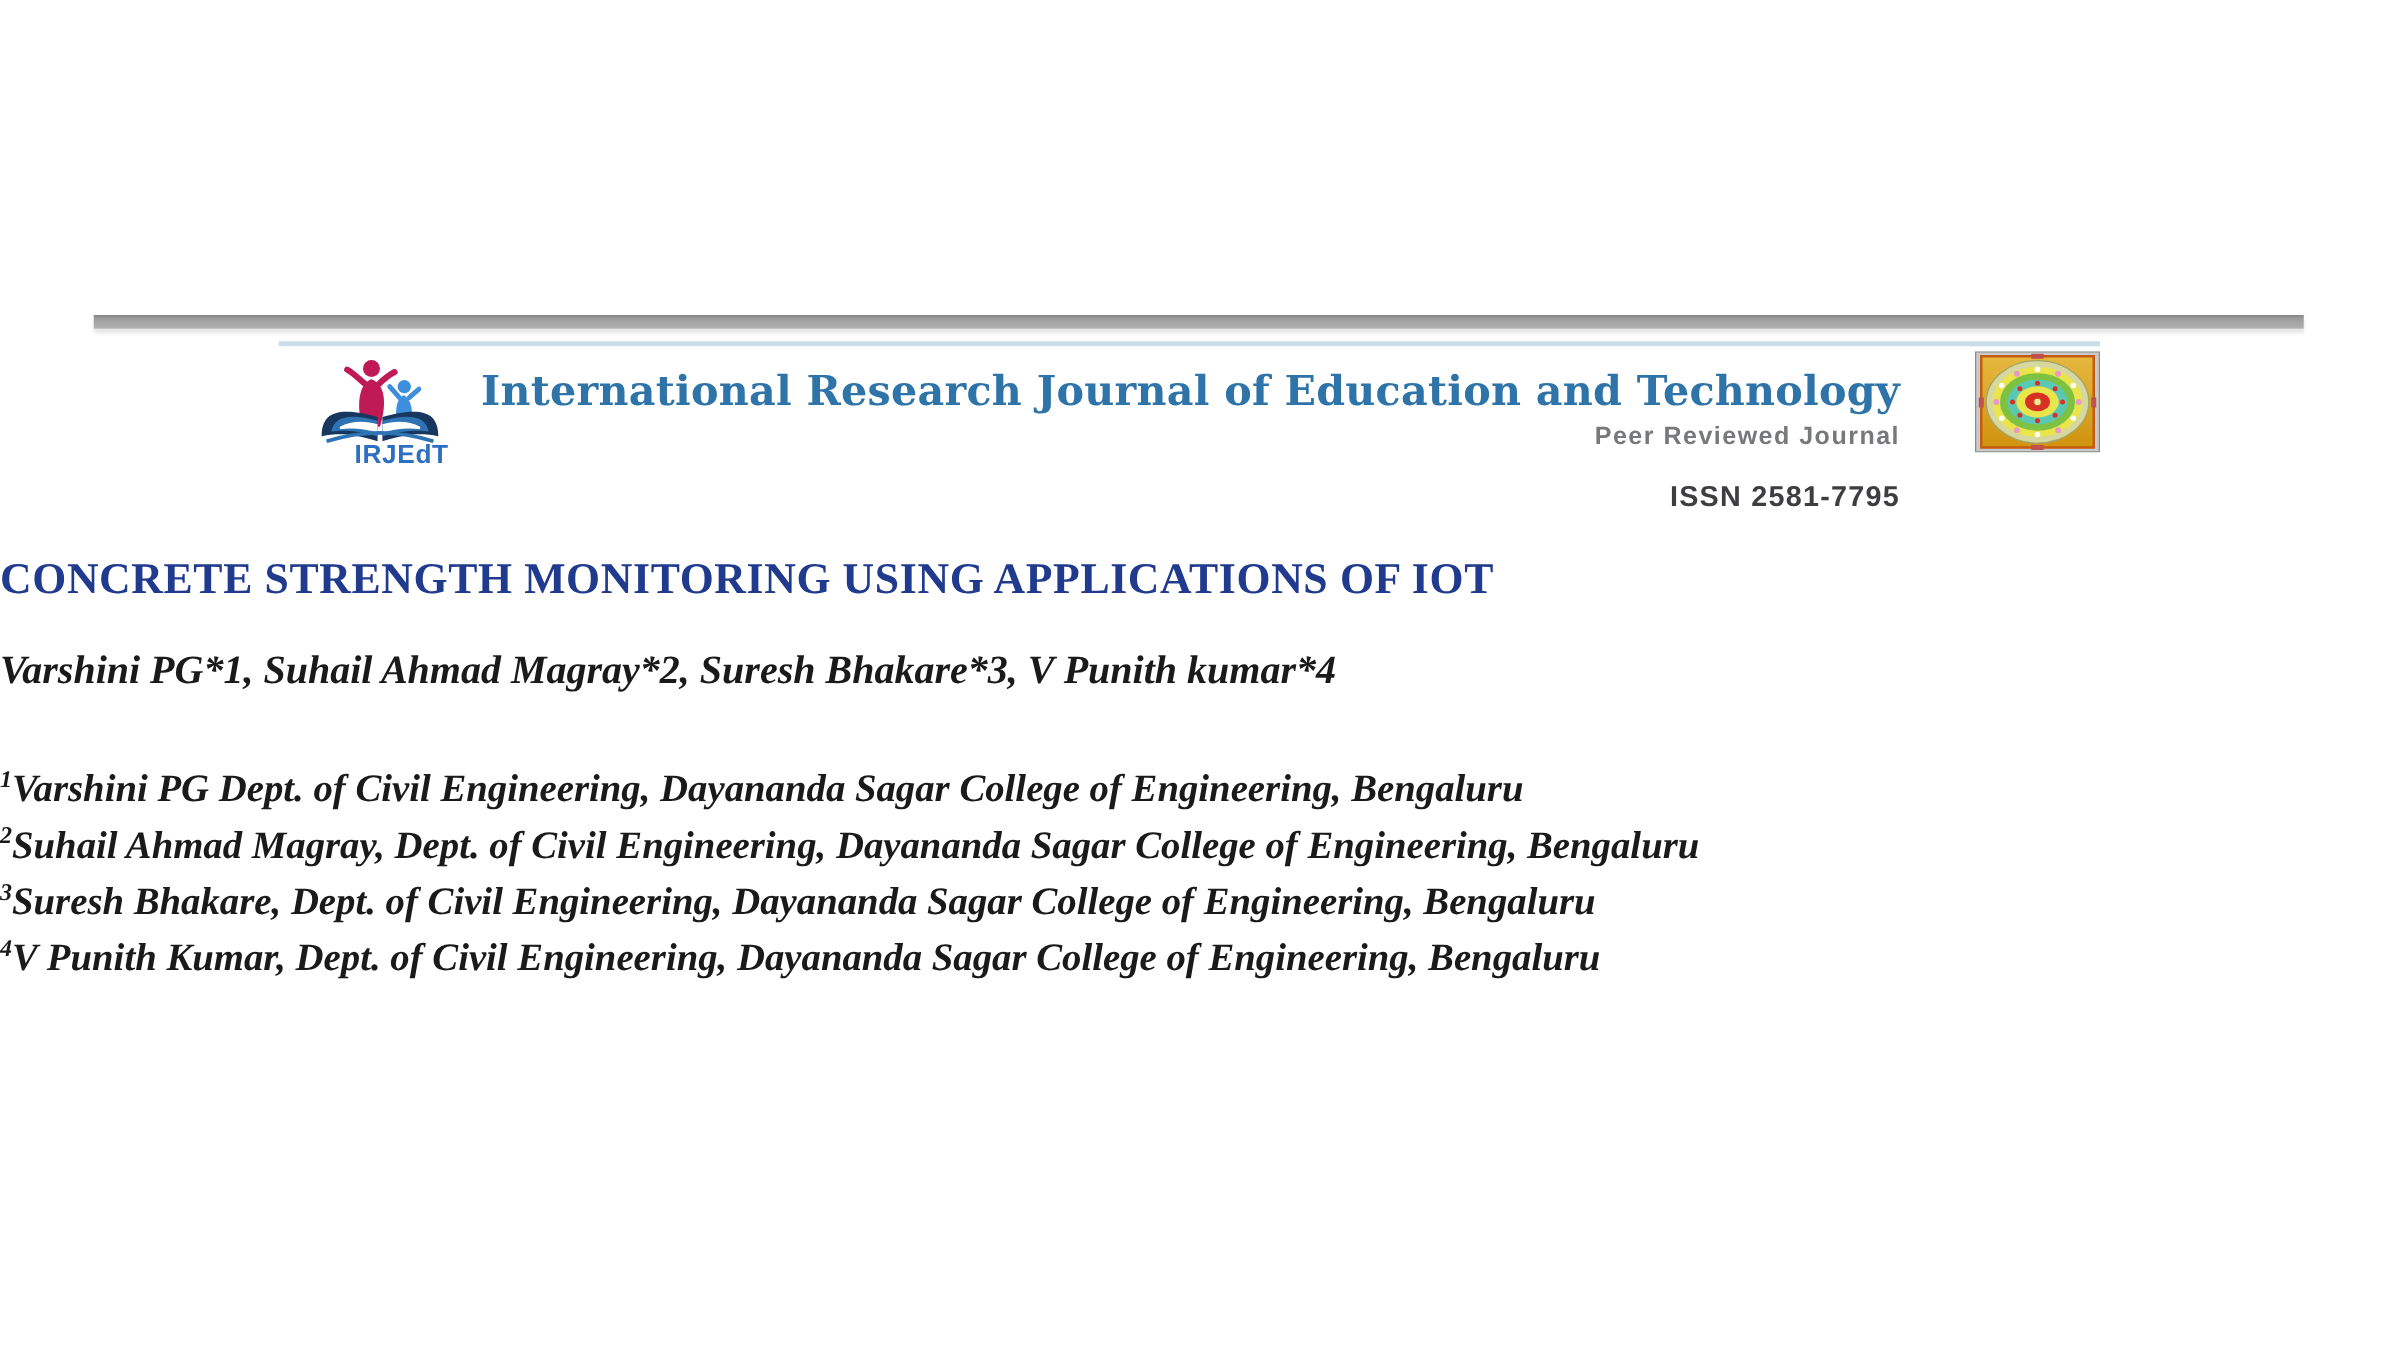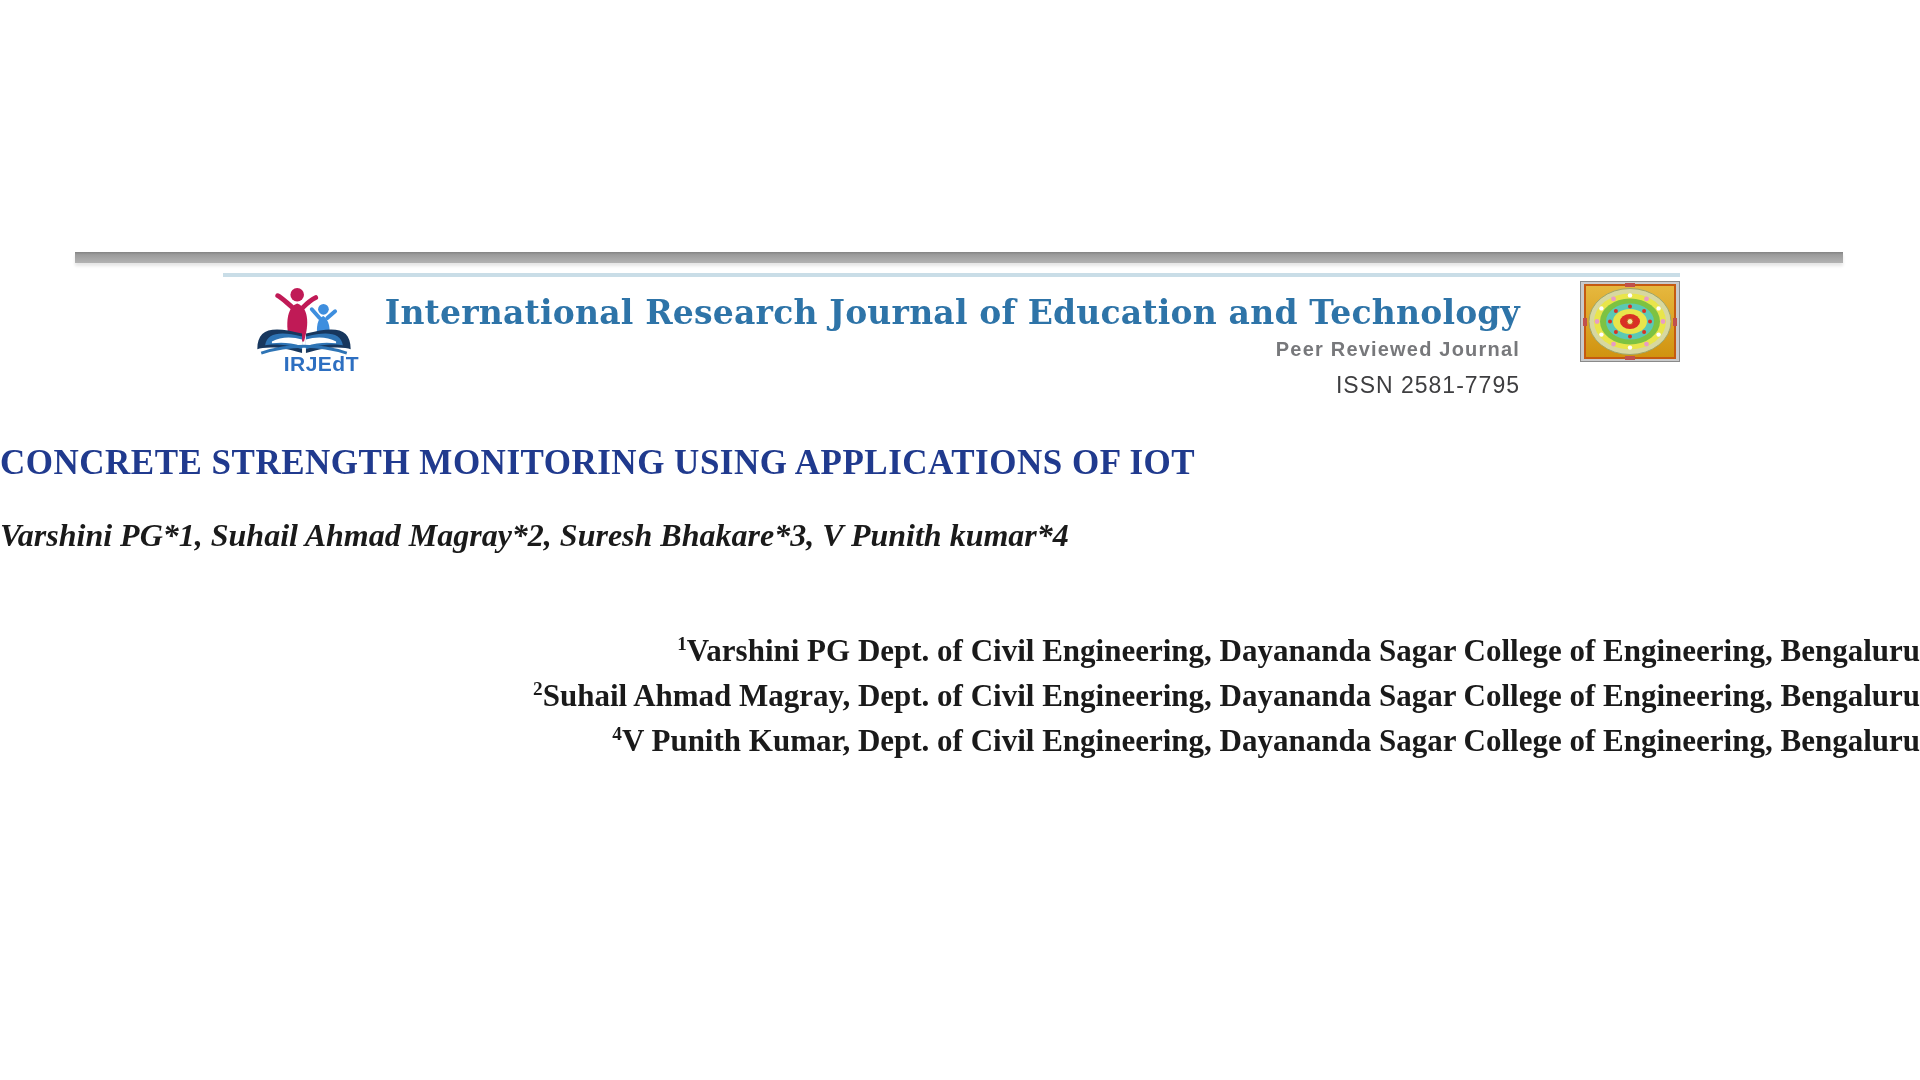--- a/index.html
+++ b/index.html
@@ -31,22 +31,22 @@
   .masthead-text { position: absolute; left: 380px; right: 400px; top: 291px; text-align: right; }
   .journal-title {
     font-family: "DejaVu Serif", serif; font-weight: bold; font-size: 33px; line-height: 44px;
     color: var(--journal-title-blue); white-space: nowrap; letter-spacing: 0.2px;
   }
   .journal-subtitle {
     font-family: "Liberation Sans", sans-serif; font-weight: bold; font-size: 20px; line-height: 28px;
     color: var(--subtitle-gray); letter-spacing: 1.2px;
   }
   .journal-issn {
-    font-family: "Liberation Sans", sans-serif; font-weight: normal; font-size: 23px; line-height: 28px;
-    color: var(--issn-dark); letter-spacing: 1px; margin-top: 8px;
+    font-family: "Liberation Sans", sans-serif; font-weight: bold; font-size: 23px; line-height: 28px;
+    color: var(--issn-dark); letter-spacing: 1px; margin-top: 20px;
   }
 
   
   .emblem { position: absolute; left: 1580px; top: 281px; width: 100px; height: 81px; }
 
   
   .paper-title {
     position: absolute; left: 0; right: 0; top: 437px; text-align: left;
     font-family: "Liberation Serif", serif; font-weight: bold; font-size: 35px; line-height: 52px;
     color: var(--paper-title-navy); letter-spacing: 0.5px; white-space: nowrap;
@@ -54,23 +54,23 @@
 
   
   .authors-line {
     position: absolute; left: 0; right: 0; top: 515px; text-align: left;
     font-family: "Liberation Serif", serif; font-style: italic; font-weight: bold;
     font-size: 32px; line-height: 40px; color: var(--body-text); white-space: nowrap;
   }
 
   
   .affiliations {
-    position: absolute; left: 0; right: 0; top: 608px; text-align: right;
-    font-family: "Liberation Serif", serif; font-weight: bold;
-    font-size: 31px; line-height: 45px; color: var(--body-text); margin-top: 20px;
+    position: absolute; left: 0; right: 0; top: 608px; text-align: left;
+    font-family: "Liberation Serif", serif; font-style: italic; font-weight: bold;
+    font-size: 31px; line-height: 45px; color: var(--body-text);
   }
   .aff-line { white-space: nowrap; }
   .aff-line sup { font-size: 62%; vertical-align: super; line-height: 0; }
 </style>
 </head>
 <body>
 
 <div class="top-bar"></div>
 <div class="header-rule"></div>
 
@@ -154,14 +154,15 @@
   </svg>
 </div>
 
 <div class="paper-title">CONCRETE STRENGTH MONITORING USING APPLICATIONS OF IOT</div>
 
 <div class="authors-line">Varshini PG*1, Suhail Ahmad Magray*2, Suresh Bhakare*3, V Punith kumar*4</div>
 
 <div class="affiliations">
   <div class="aff-line"><sup>1</sup><span>Varshini PG Dept. of Civil Engineering, Dayananda Sagar College of Engineering, Bengaluru</span></div>
   <div class="aff-line"><sup>2</sup><span>Suhail Ahmad Magray, Dept. of Civil Engineering, Dayananda Sagar College of Engineering, Bengaluru</span></div>
+  <div class="aff-line"><sup>3</sup><span>Suresh Bhakare, Dept. of Civil Engineering, Dayananda Sagar College of Engineering, Bengaluru</span></div>
   <div class="aff-line"><sup>4</sup><span>V Punith Kumar, Dept. of Civil Engineering, Dayananda Sagar College of Engineering, Bengaluru</span></div>
 </div>
 
 </body></html>

